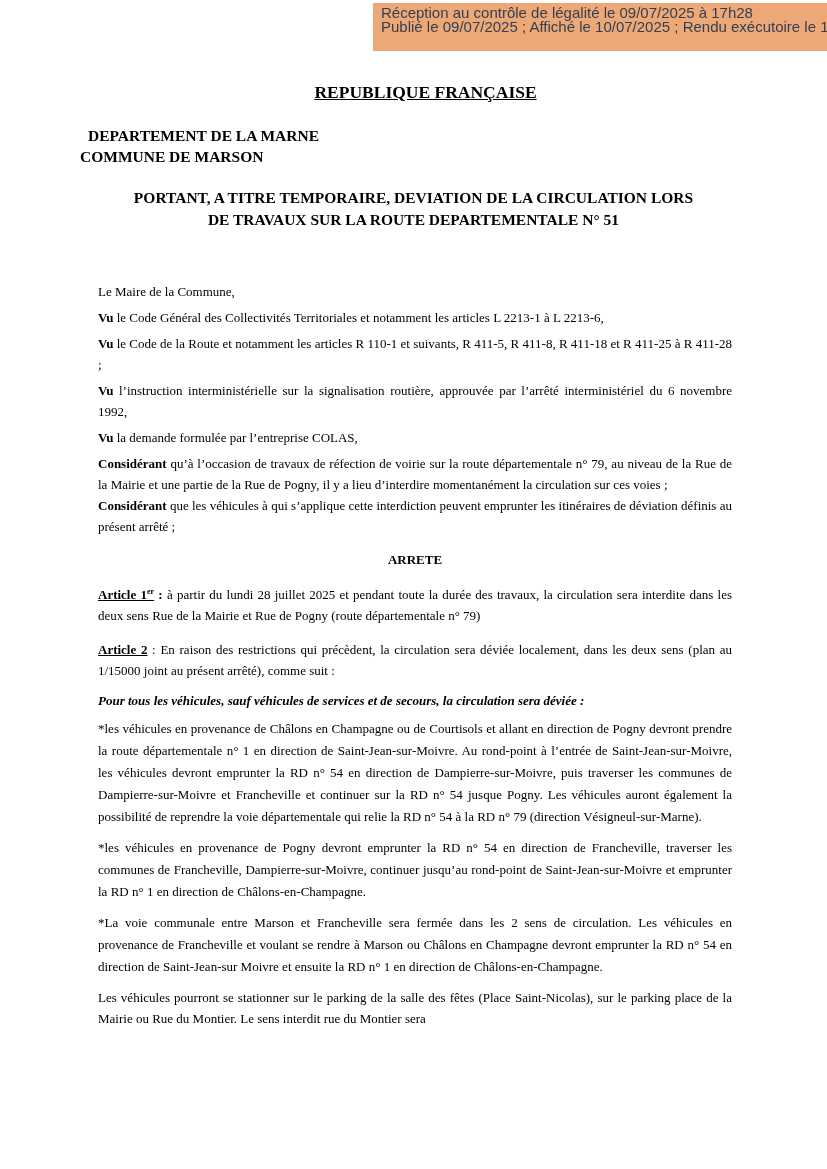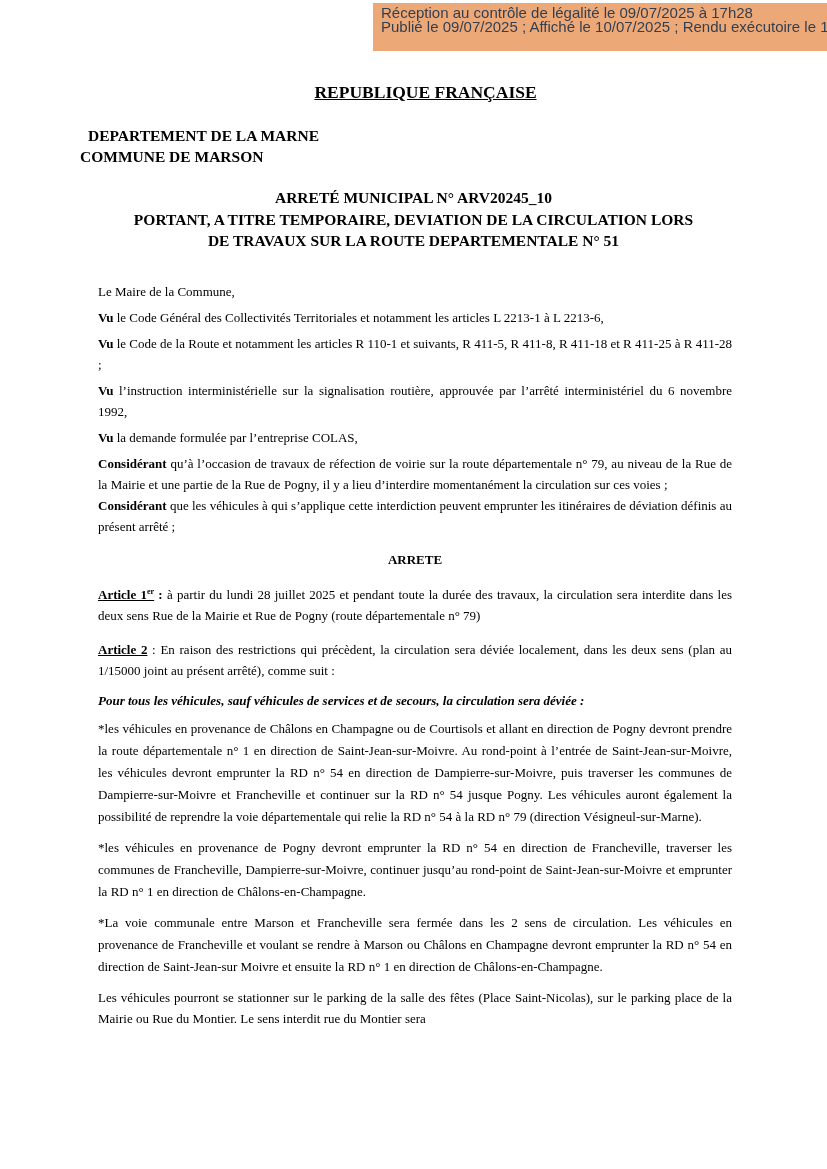--- a/index.html
+++ b/index.html
@@ -102,21 +102,20 @@
   </div>
 
   <div class="republic">
     <span class="u-inner">REPUBLIQUE FRANÇAISE</span>
   </div>
 
   <div class="dept">DEPARTEMENT DE LA MARNE</div>
   <div class="commune">COMMUNE DE MARSON</div>
 
   <div class="decree-title">
-    <div>ARRETÉ MUNICIPAL N° ARV20245_10</div>
     <div>PORTANT, A TITRE TEMPORAIRE, DEVIATION DE LA CIRCULATION LORS</div>
     <div>DE TRAVAUX SUR LA ROUTE DEPARTEMENTALE N° 51</div>
   </div>
 
   <div class="content">
 
     <p class="plain">Le Maire de la Commune,</p>
 
     <p class="just"><span class="b">Vu</span><span> le Code Général des Collectivités Territoriales et notamment les articles L 2213-1 à L 2213-6,</span></p>
 

